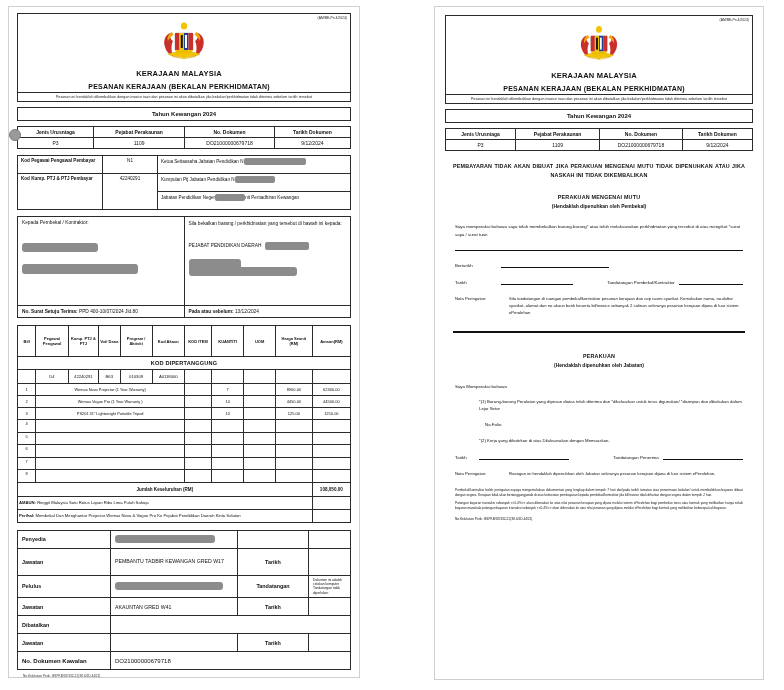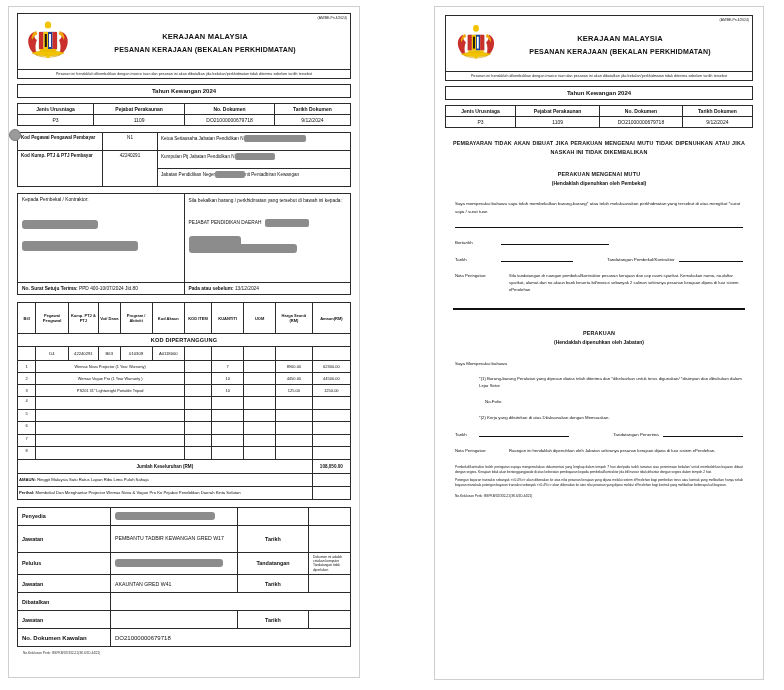--- a/index.html
+++ b/index.html
@@ -34,21 +34,21 @@
   }
 
   table{border-collapse:collapse;width:100%;}
   td,th{border:1px solid #2b2b2b;padding:1px 2px;vertical-align:top;font-weight:normal;}
   .c{text-align:center;}
   .r{text-align:right;}
   .b{font-weight:bold;}
 
   
   .hdr{border:1px solid #2b2b2b;margin-bottom:5px;}
-  .hdr-top{display:flex;align-items:center;position:relative;padding:3px 4px 2px 4px;min-height:50px;}
+  .hdr-top{display:flex;align-items:center;position:relative;padding:3px 4px 2px 4px;min-height:50px;flex-direction:column;}
   .crest{width:52px;height:46px;flex:0 0 52px;display:flex;align-items:center;justify-content:center;}
   .hdr-titles{flex:1;text-align:center;padding-right:10px;}
   .t1{font-size:7.5px;font-weight:bold;letter-spacing:.2px;margin-bottom:5px;}
   .t2{font-size:7px;font-weight:bold;letter-spacing:.2px;}
   .formcode{position:absolute;right:3px;top:2px;font-size:3.4px;color:#222;}
   .hdr-note{border-top:1px solid #2b2b2b;padding:2px 4px;font-size:3.5px;text-align:center;letter-spacing:.1px;}
 
   .yearbar{border:1px solid #2b2b2b;text-align:center;font-size:6px;font-weight:bold;padding:3px 0;margin-bottom:5px;}
 
   

